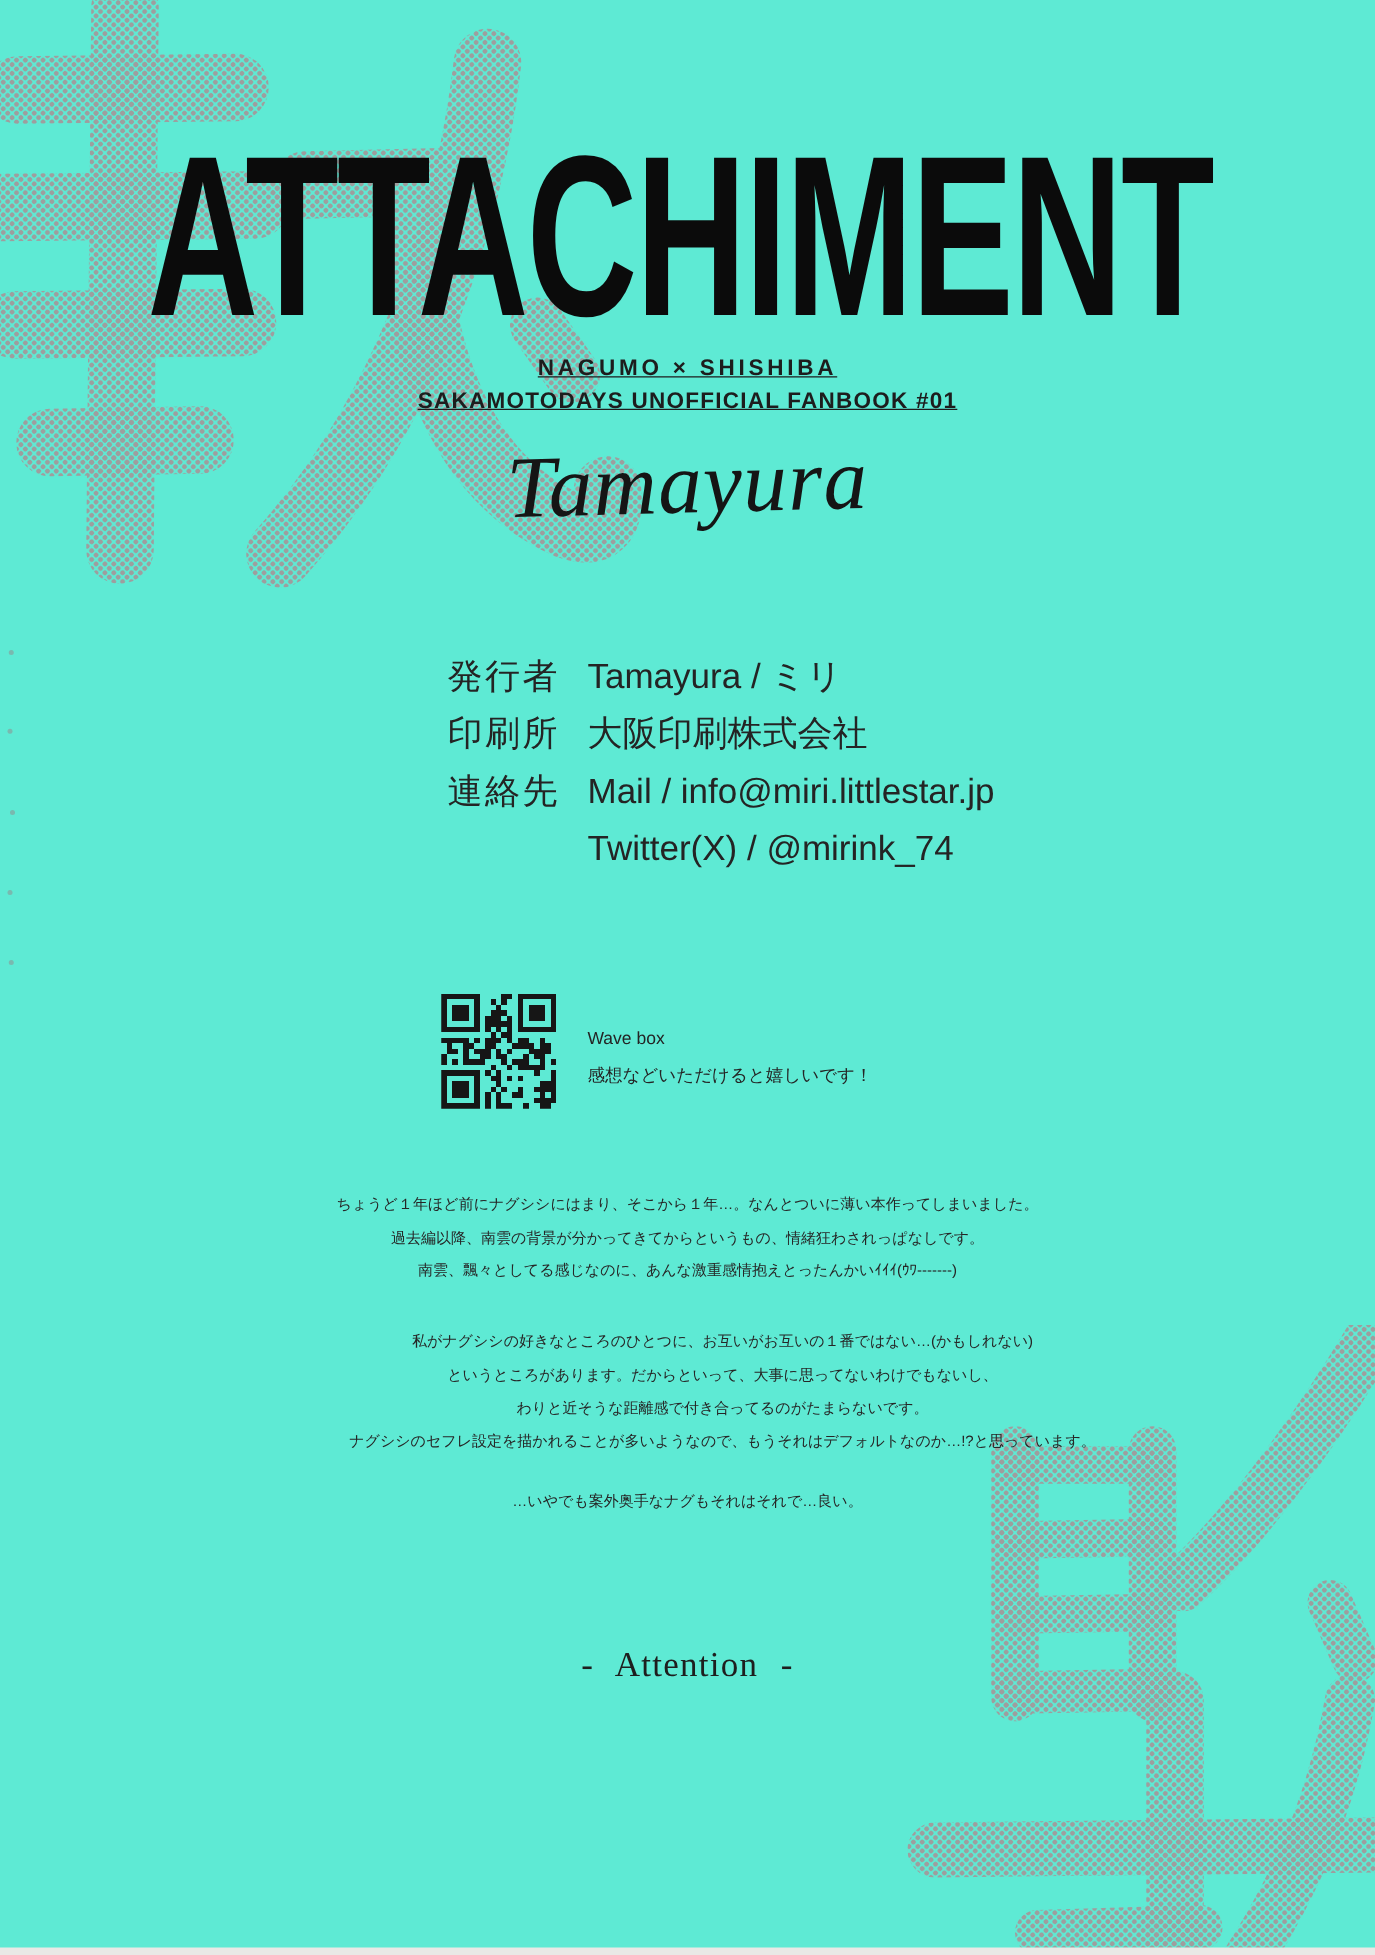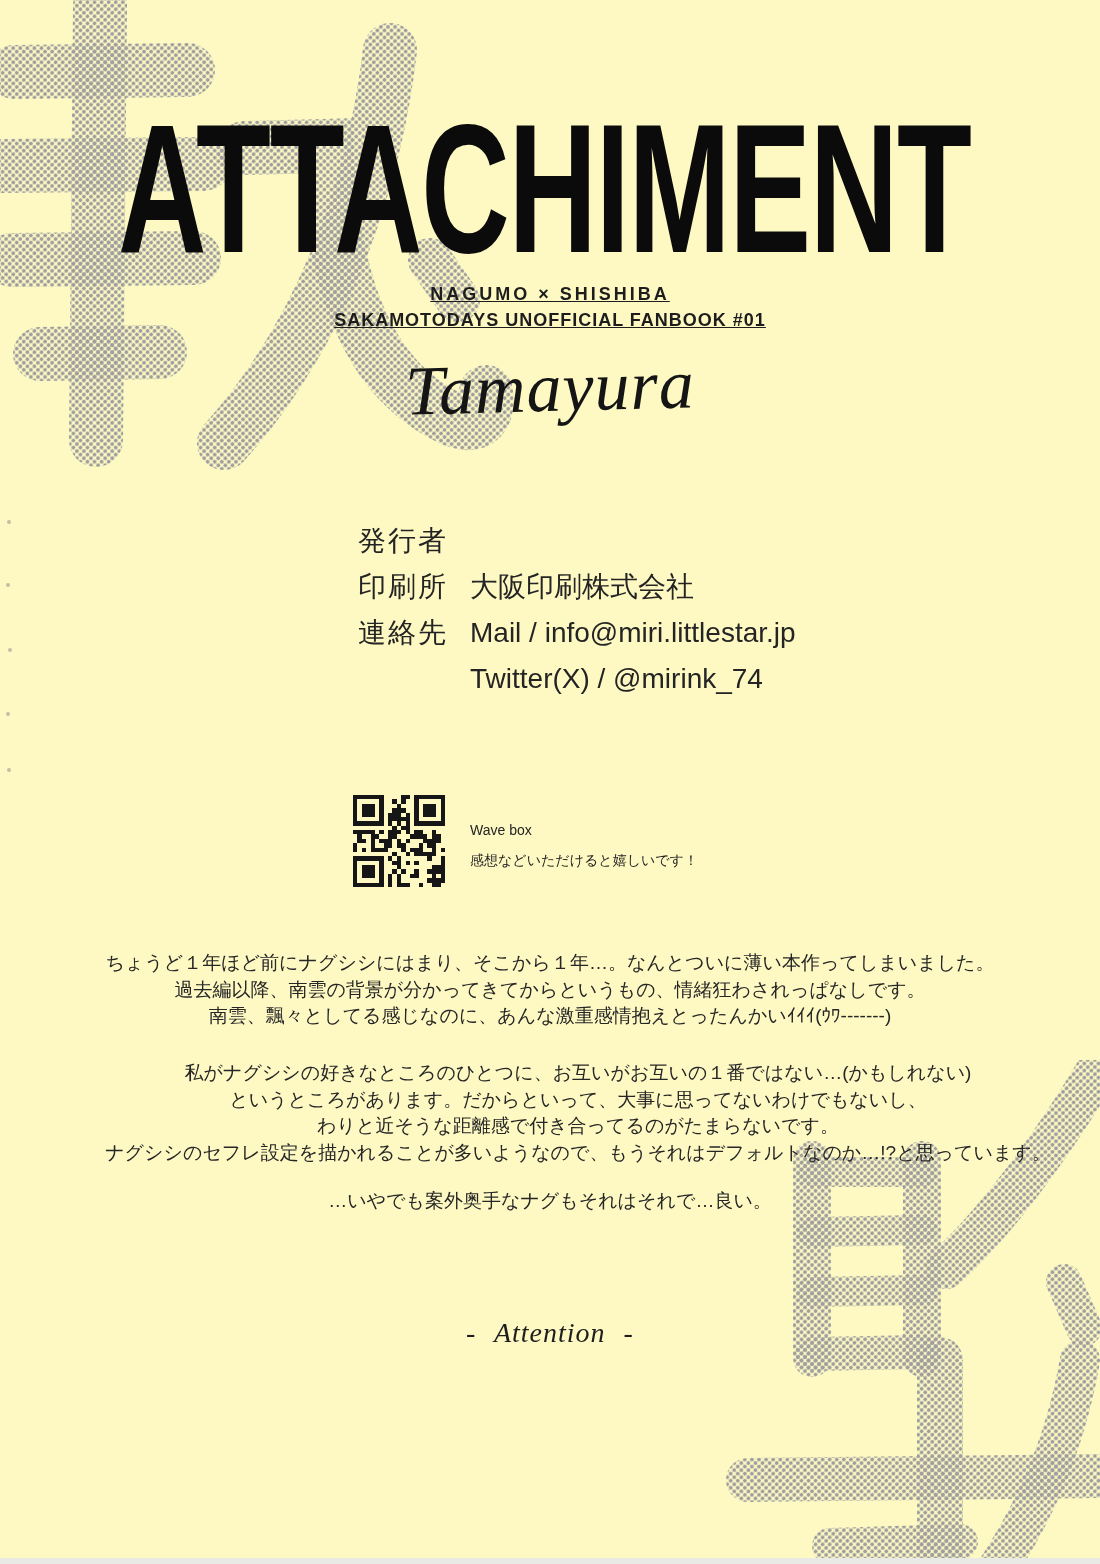--- a/index.html
+++ b/index.html
@@ -1,18 +1,18 @@
 <!DOCTYPE html>
 <html><head>
 <meta charset="utf-8">
 <style>
   html,body{margin:0;padding:0;background:#dcdcda;}
   .page{
     position:relative;width:1100px;height:1564px;margin:0 auto;
-    background:#fef9c3;overflow:hidden;
+    background:#5eead4;overflow:hidden;
     font-family:"Liberation Sans","DejaVu Sans",sans-serif;color:#1c1c1c;
   }
   .wm{position:absolute;pointer-events:none;}
   #wm-top{left:-8px;top:-12px;}
   #wm-bottom{left:660px;top:1060px;}
 
   .title{
     position:absolute;left:118px;top:97px;margin:0;
     font-size:183px;font-weight:bold;line-height:1;letter-spacing:-2px;
     white-space:nowrap;color:#0b0b0b;
@@ -32,28 +32,28 @@
   .colophon{position:absolute;left:358px;top:518px;font-size:28px;color:#242424;}
   .colophon .row{display:flex;line-height:46px;}
   .colophon .lab{width:112px;letter-spacing:2px;}
   .colophon .val{white-space:nowrap;}
 
   .wavebox{position:absolute;left:353px;top:795px;display:flex;}
   .qr{width:92px;height:92px;display:block;}
   .wave-text{margin-left:25px;padding-top:20px;font-size:14px;line-height:30px;color:#242424;}
 
   .after{position:absolute;left:0;width:1100px;text-align:center;
-         font-size:19px;line-height:26.5px;color:#262626;}
+         font-size:12px;line-height:26.5px;color:#262626;}
   #p1{top:950px;} #p2{top:1060px;padding-left:28px;} #p3{top:1188px;}
   .after div{white-space:nowrap;}
 
   .attn-head{
     position:absolute;left:0;top:1316px;width:1100px;text-align:center;
     font-family:"Liberation Serif","DejaVu Serif",serif;
-    font-size:28px;line-height:34px;letter-spacing:1px;word-spacing:10px;color:#1e1e1e;font-style:italic;
+    font-size:28px;line-height:34px;letter-spacing:1px;word-spacing:10px;color:#1e1e1e;
   }
   .attn-body{
     position:absolute;left:0;top:1358px;width:1100px;text-align:center;
     font-family:"Liberation Serif","DejaVu Serif",serif;
     font-size:21px;line-height:32px;letter-spacing:0.5px;color:#1b1b1b;
   }
   .attn-body div{white-space:nowrap;}
 
   .speck{position:absolute;width:4px;height:4px;border-radius:50%;background:#8f8f8f;opacity:.55;}
   .bottom-edge{position:absolute;left:0;bottom:0;width:100%;height:6px;background:#e9e9e6;}
@@ -106,20 +106,21 @@
   <h1 class="title">ATTACHIMENT</h1>
 
   <div id="sub1" class="subtitle">NAGUMO × SHISHIBA</div>
   <div id="sub2" class="subtitle">SAKAMOTODAYS UNOFFICIAL FANBOOK #01</div>
 
   <div class="script-name">Tamayura</div>
 
   <div class="colophon">
     <div class="row">
       <div class="lab">発行者</div>
+      <div class="val">Tamayura / ミリ</div>
     </div>
     <div class="row">
       <div class="lab">印刷所</div>
       <div class="val">大阪印刷株式会社</div>
     </div>
     <div class="row">
       <div class="lab">連絡先</div>
       <div class="val">Mail / info@miri.littlestar.jp</div>
     </div>
     <div class="row">

